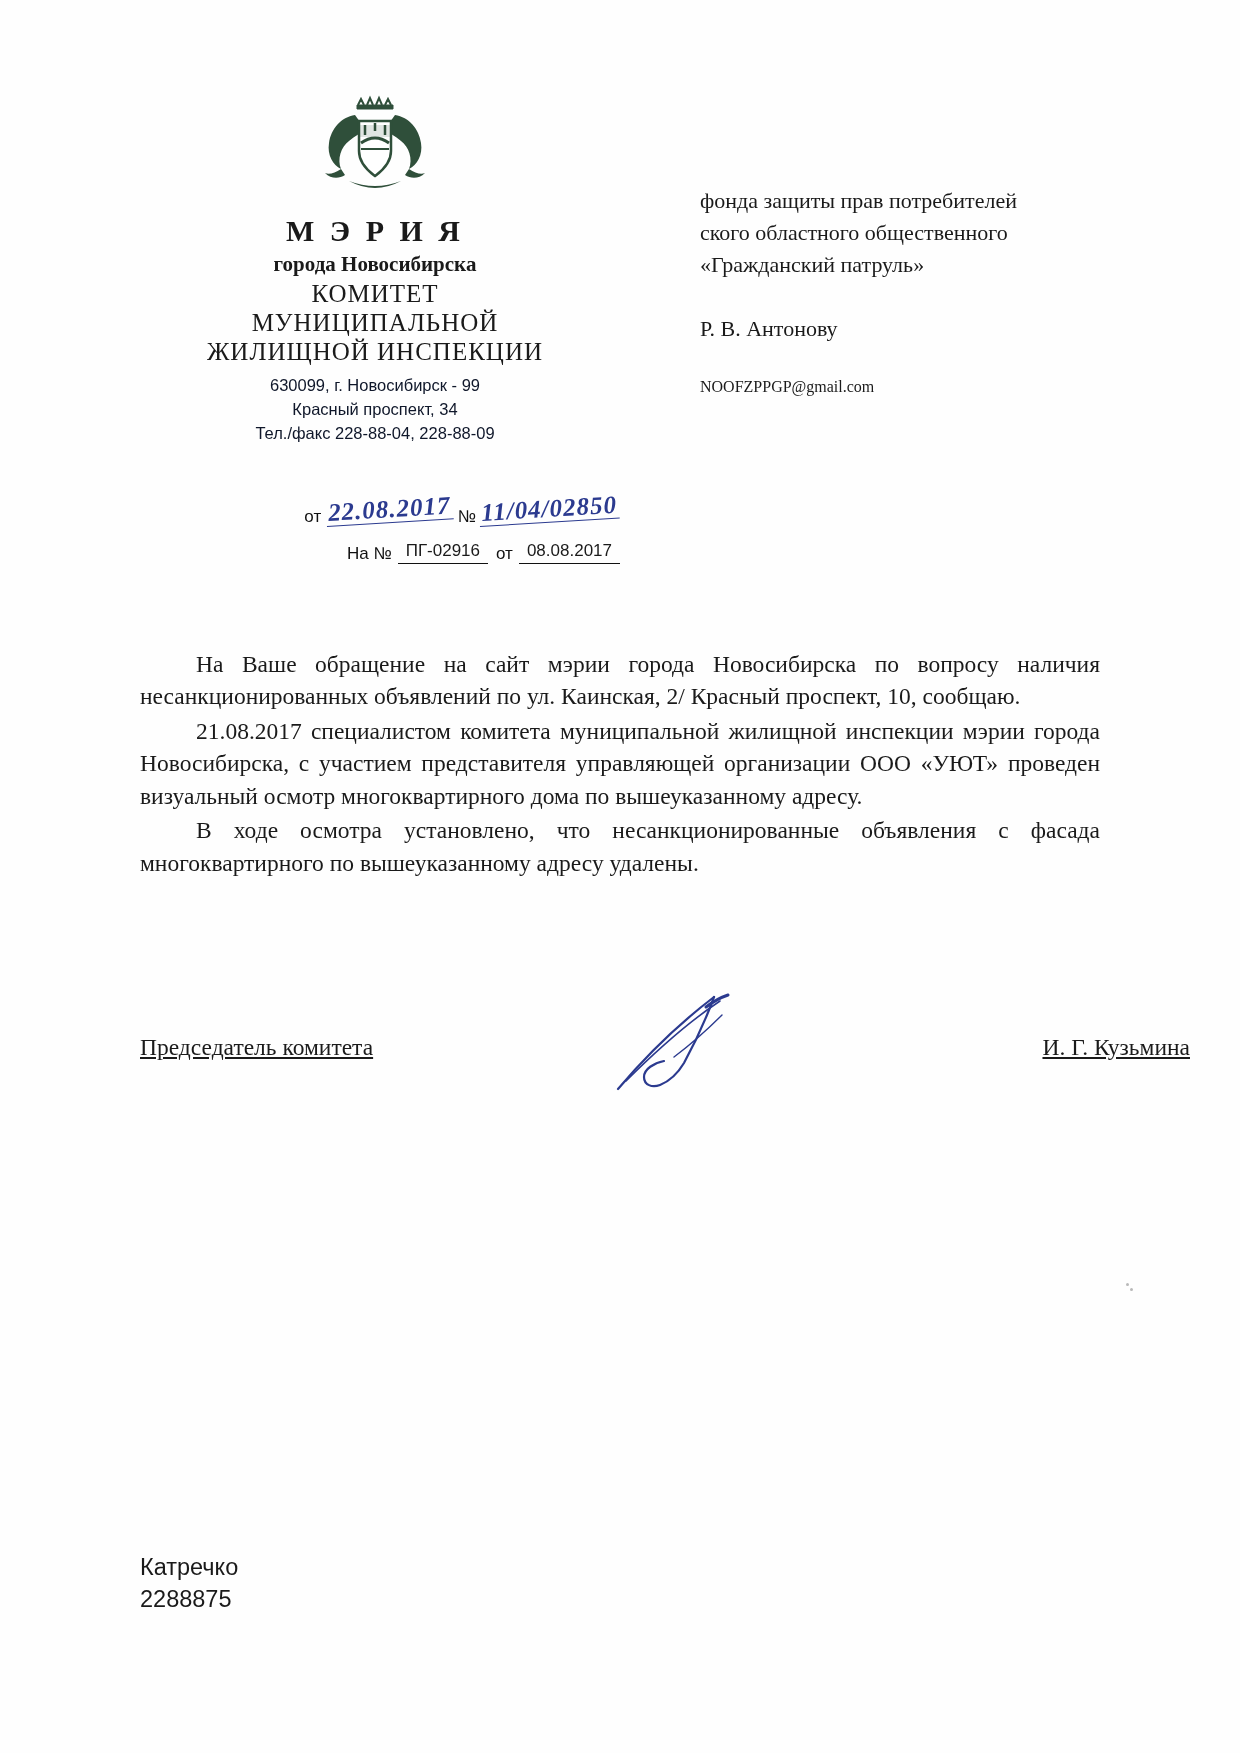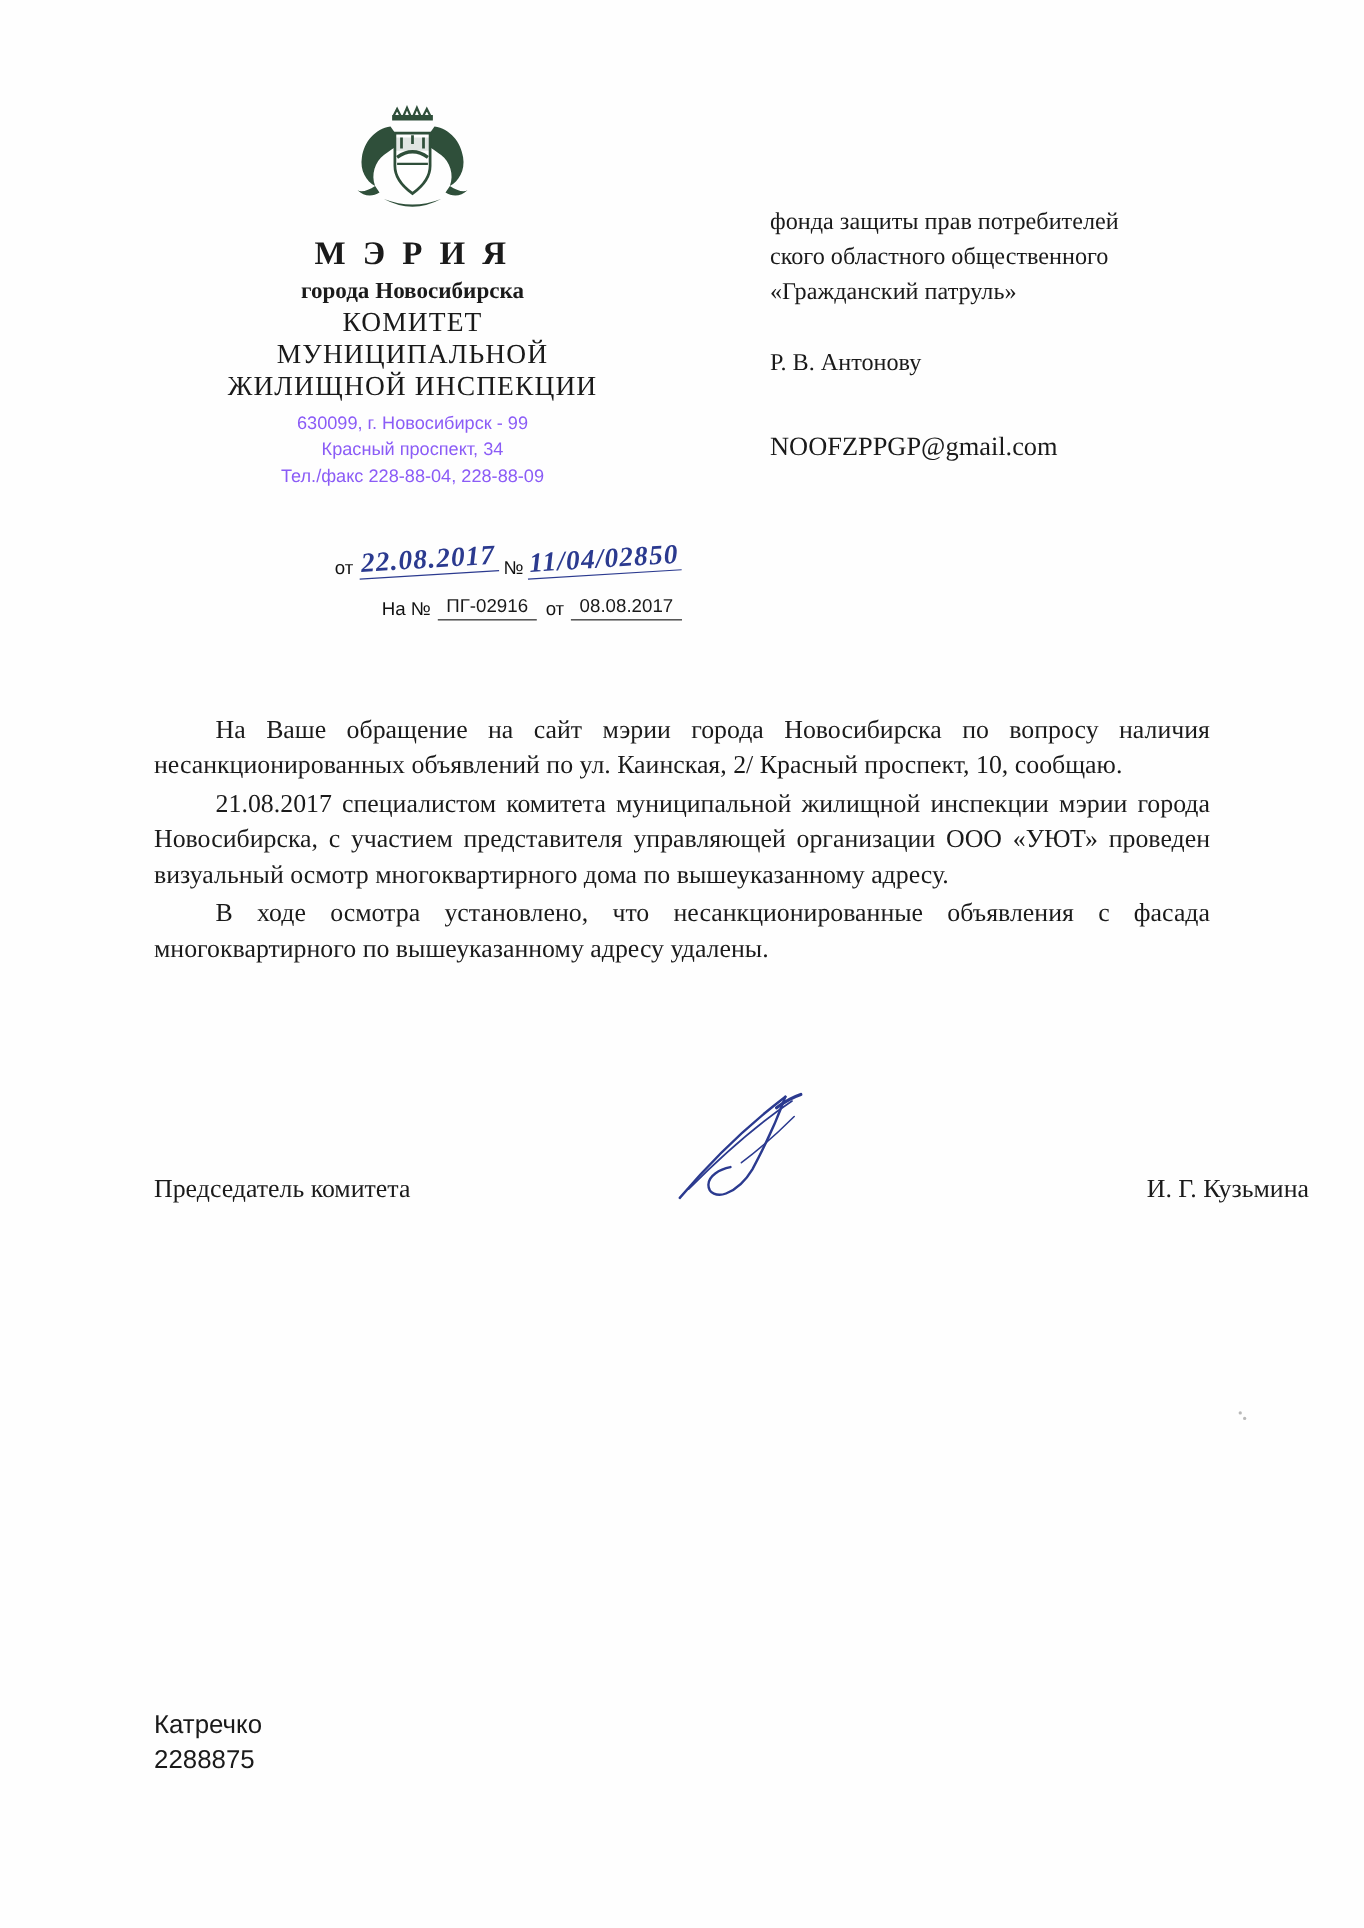--- a/index.html
+++ b/index.html
@@ -67,21 +67,21 @@
     font-family: "Liberation Serif", serif;
     font-size: 25px;
     letter-spacing: 1px;
     margin-top: 1px;
   }
   .addr {
     font-family: "Liberation Sans", sans-serif;
     font-size: 16.5px;
     margin-top: 8px;
     line-height: 1.45;
-    color: #8b5cf6;
+    color: #0f172a;
   }
 
   
   .reg-block {
     position: absolute;
     left: 200px;
     top: 500px;
     width: 420px;
     font-family: "Liberation Sans", sans-serif;
     font-size: 17px;
@@ -124,46 +124,47 @@
   .addressee {
     position: absolute;
     left: 700px;
     top: 185px;
     width: 440px;
     font-family: "Liberation Serif", serif;
     font-size: 22px;
     line-height: 1.45;
   }
   .addressee .person { margin-top: 32px; }
-  .addressee .email  { margin-top: 45px; font-size: 24px; }
+  .addressee .email  { margin-top: 30px; font-size: 16px; }
 
   
   .body {
     position: absolute;
     left: 140px;
     top: 648px;
     width: 960px;
     font-family: "Liberation Serif", serif;
     font-size: 23.5px;
     line-height: 1.38;
     text-align: justify;
   }
   .body p { margin: 0 0 2px 0; text-indent: 56px; }
 
   
   .sig-row {
     position: absolute;
     left: 140px;
-    top: 1068px;
+    top: 1034px;
     width: 1050px;
     display: flex;
     justify-content: space-between;
     align-items: baseline;
     font-family: "Liberation Serif", serif;
     font-size: 23.5px;
+    text-decoration: underline;
   }
 
   .signature-mark {
     position: absolute;
     left: 610px;
     top: 985px;
     width: 180px;
     height: 110px;
   }
 

